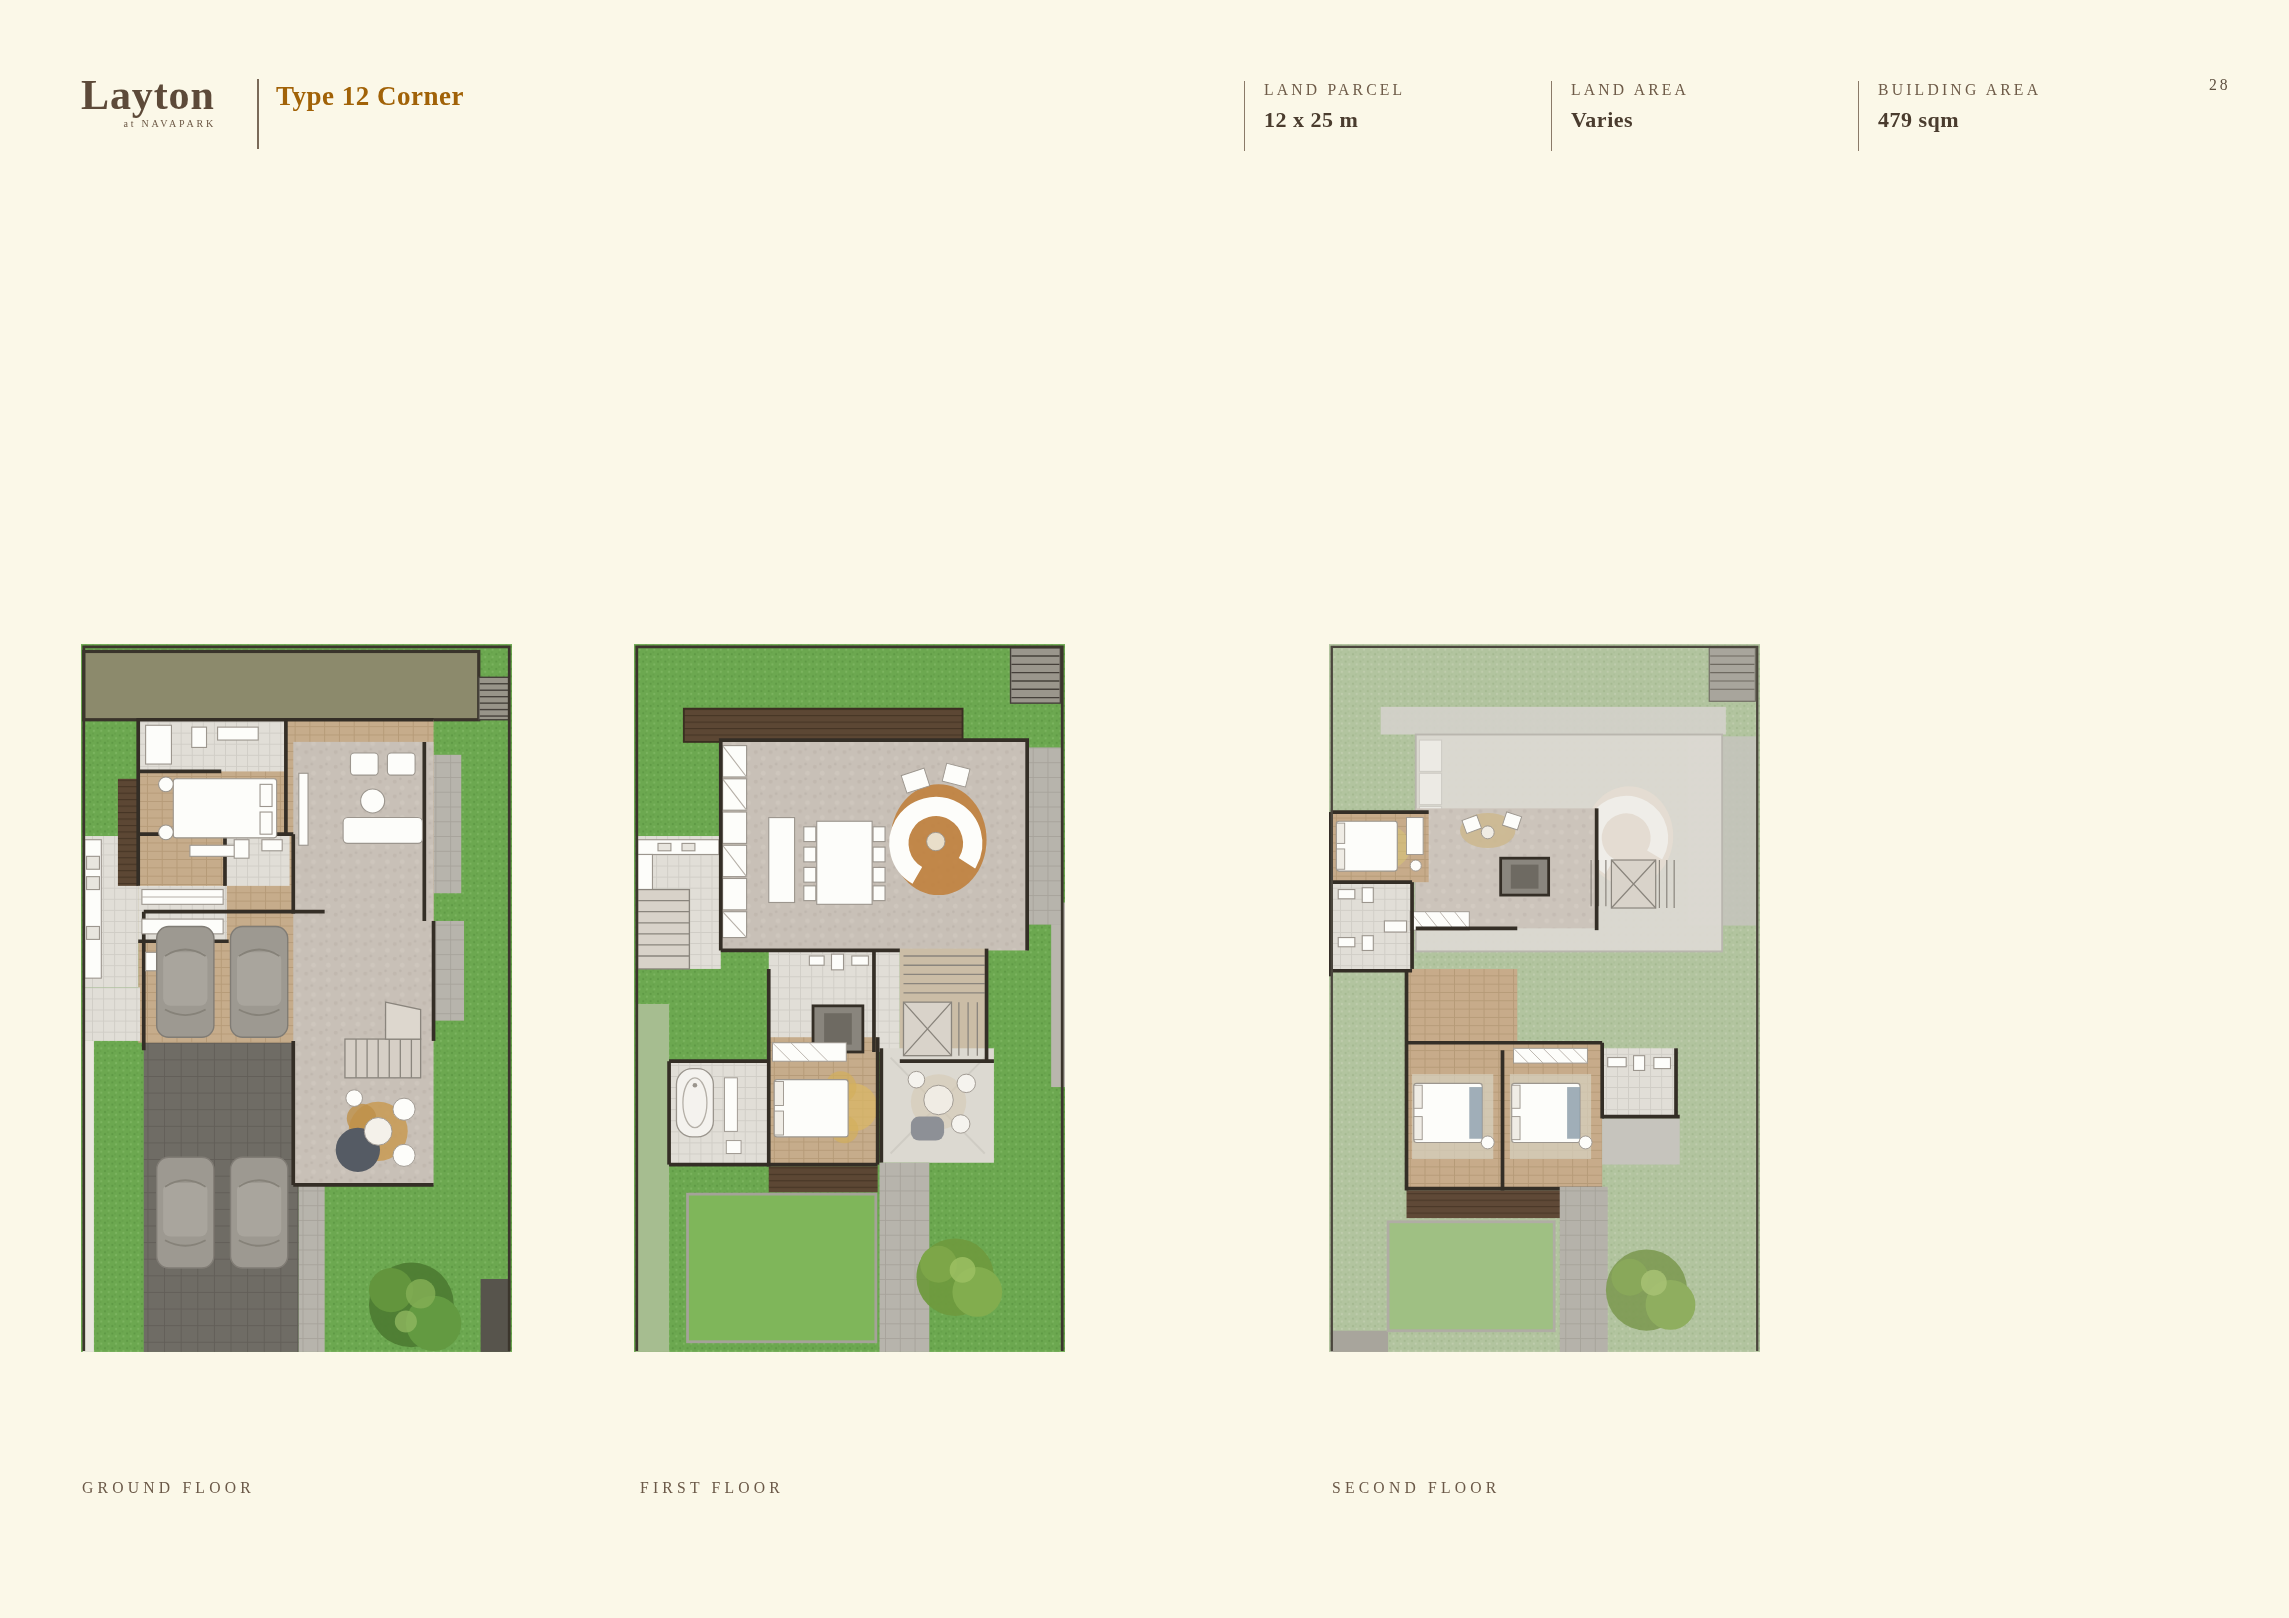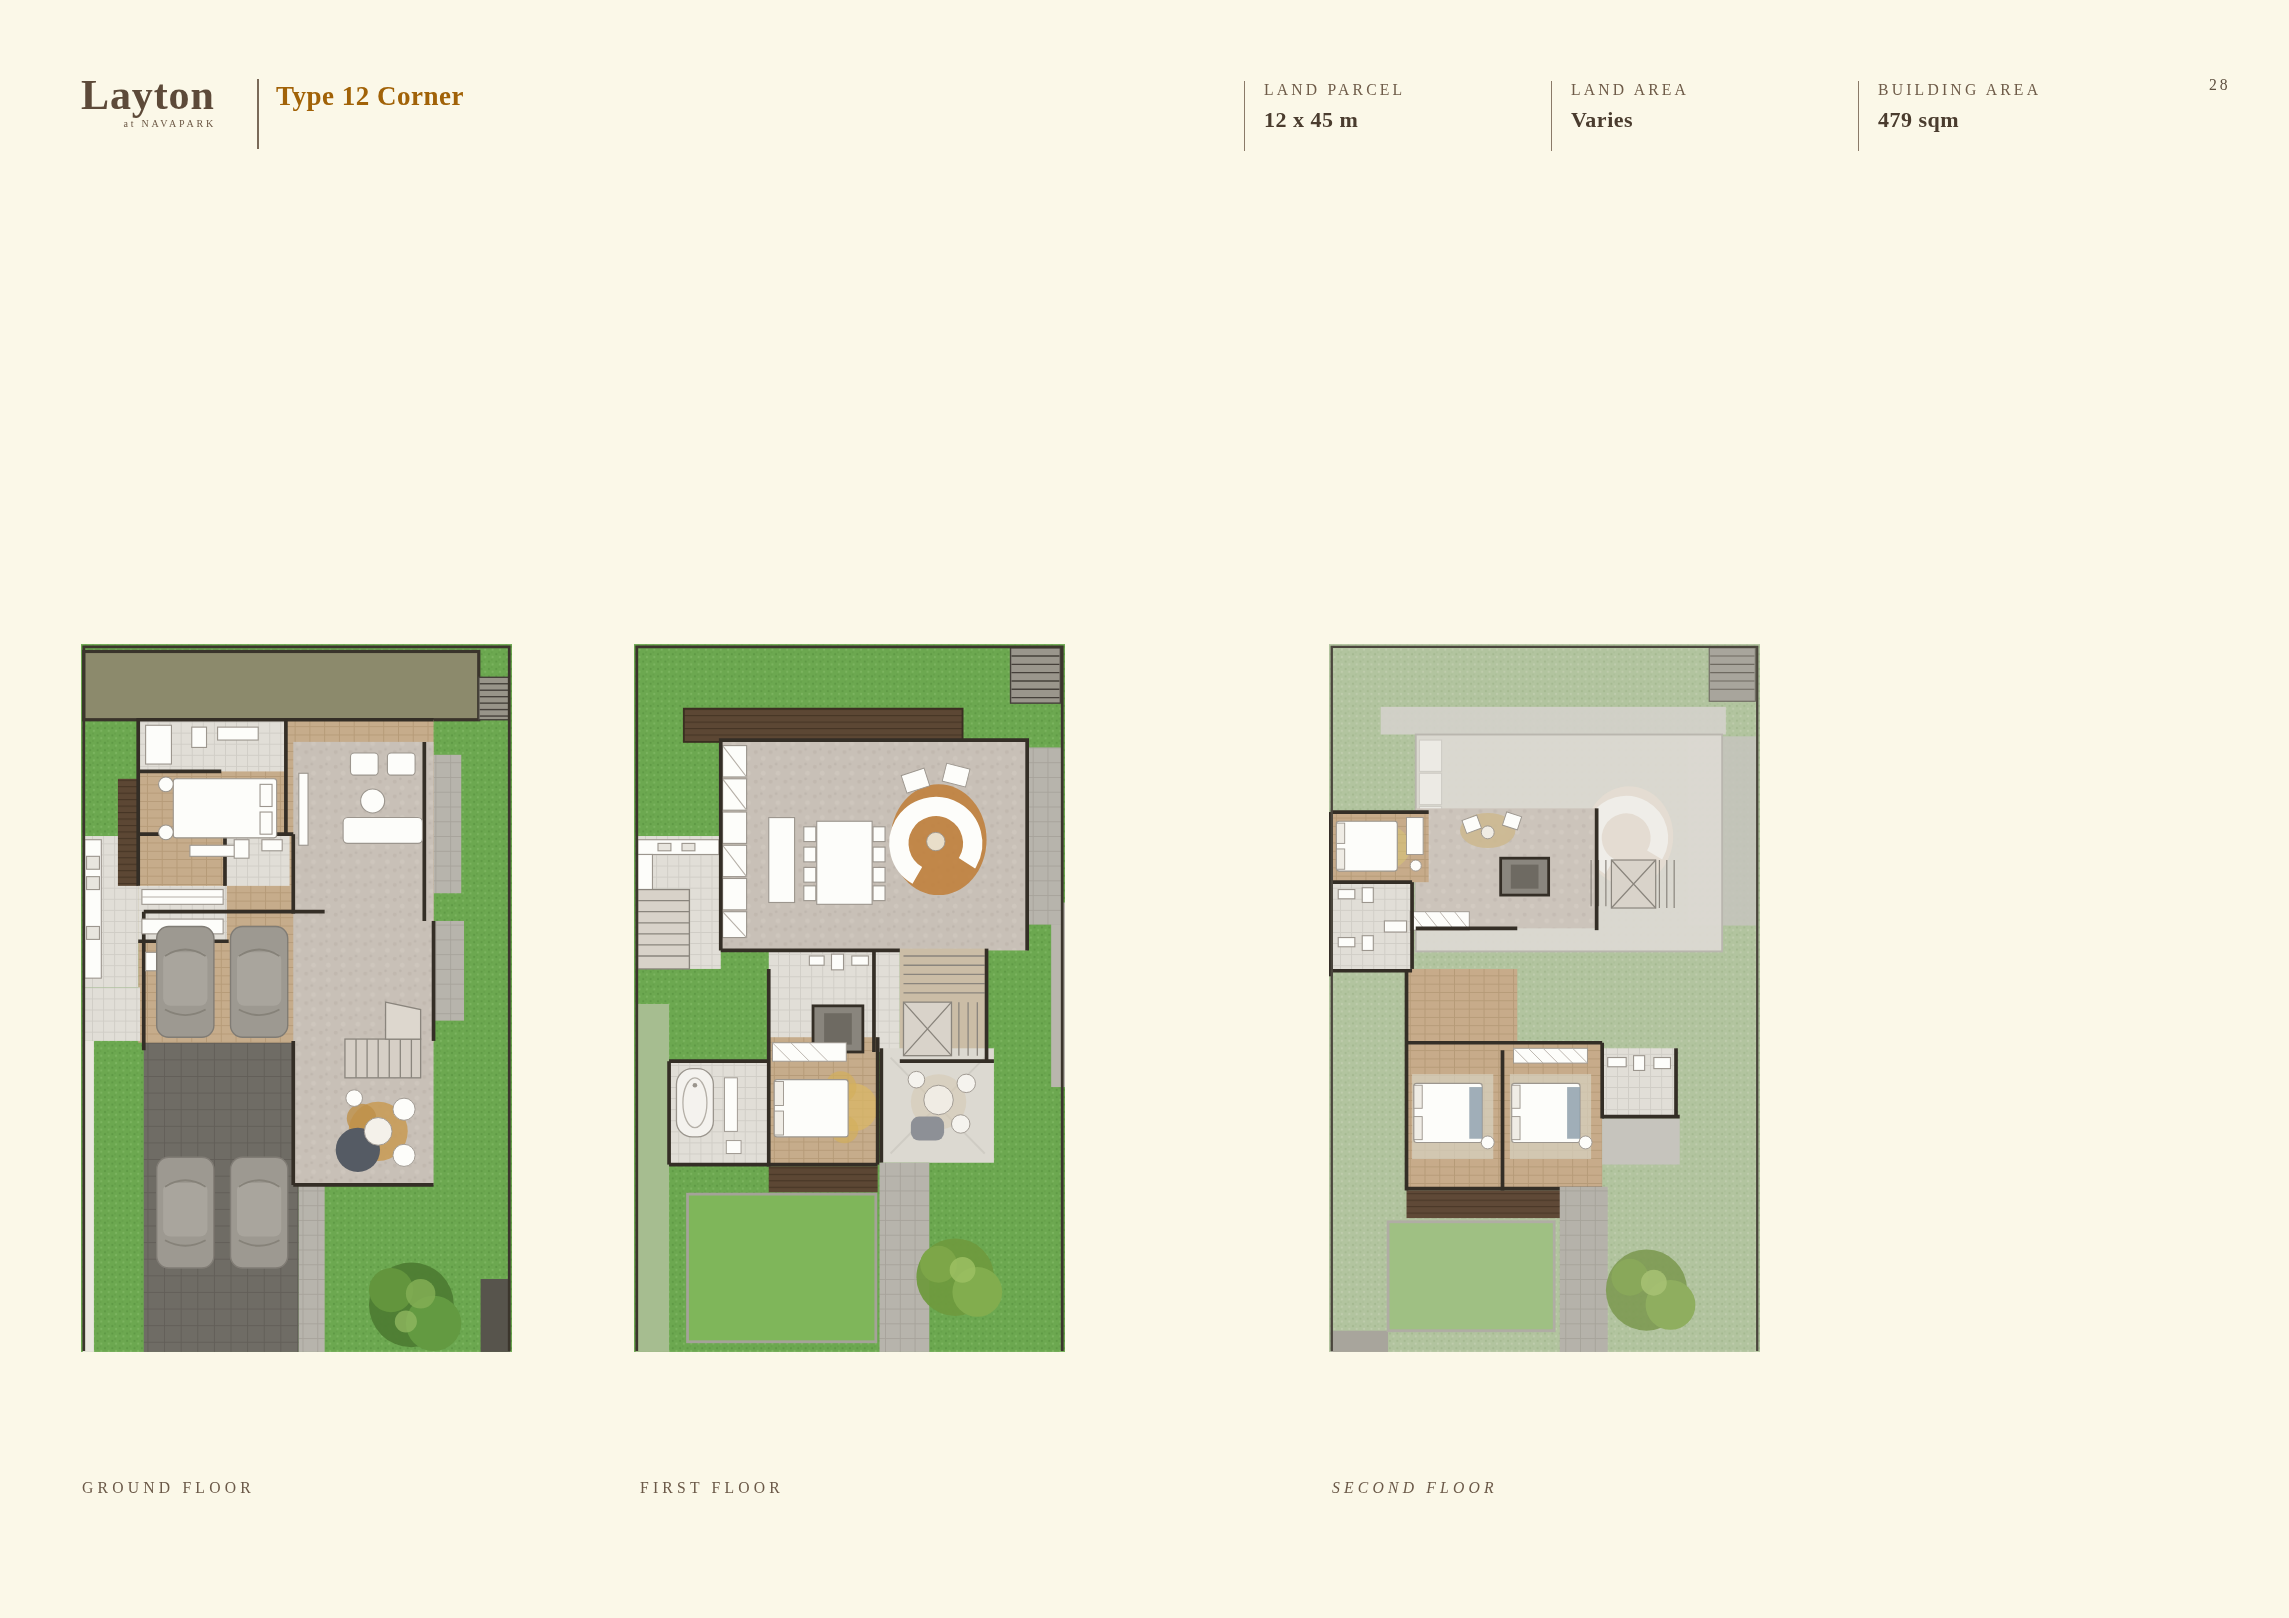--- a/index.html
+++ b/index.html
@@ -18,35 +18,35 @@
   .spec{position:absolute;top:81px;height:70px;border-left:1.8px solid #8A7A68;padding-left:19px;}
   .spec-label{font-size:15.7px;letter-spacing:3.2px;color:#6F5C49;}
   .spec-value{font-size:22px;font-weight:bold;color:#4A3C2E;margin-top:8.3px;letter-spacing:0.5px;}
   .spec-1{left:1244px;} .spec-2{left:1551px;} .spec-3{left:1858px;font-family:Liberation Serif, serif;}
   .page-number{position:absolute;left:2209px;top:76px;font-size:15.7px;letter-spacing:2.8px;color:#5F5040;}
   
   .plan{position:absolute;top:644px;width:431px;height:708px;}
   .plan svg{display:block;width:431px;height:708px;}
   .plan-a{left:81px;} .plan-b{left:634px;} .plan-c{left:1329px;}
   .caption{position:absolute;top:1479px;font-size:15.7px;letter-spacing:4.2px;color:#6B5948;}
-  .cap-a{left:82px;} .cap-b{left:640px;} .cap-c{left:1332px;font-style:italic;}
+  .cap-a{left:82px;} .cap-b{left:640px;} .cap-c{left:1332px;}
 </style>
 </head>
 <body>
 
 <div class="brand">
   <div class="brand-name">Layton</div>
   <div class="brand-sub">at NAVAPARK</div>
 </div>
 <div class="hdr-divider"></div>
 <div class="page-title">Type 12 Corner</div>
 
 <div class="spec spec-1">
   <div class="spec-label">LAND PARCEL</div>
-  <div class="spec-value">12 x 45 m</div>
+  <div class="spec-value">12 x 25 m</div>
 </div>
 <div class="spec spec-2">
   <div class="spec-label">LAND AREA</div>
   <div class="spec-value">Varies</div>
 </div>
 <div class="spec spec-3">
   <div class="spec-label">BUILDING AREA</div>
   <div class="spec-value">479 sqm</div>
 </div>
 <div class="page-number">28</div>

